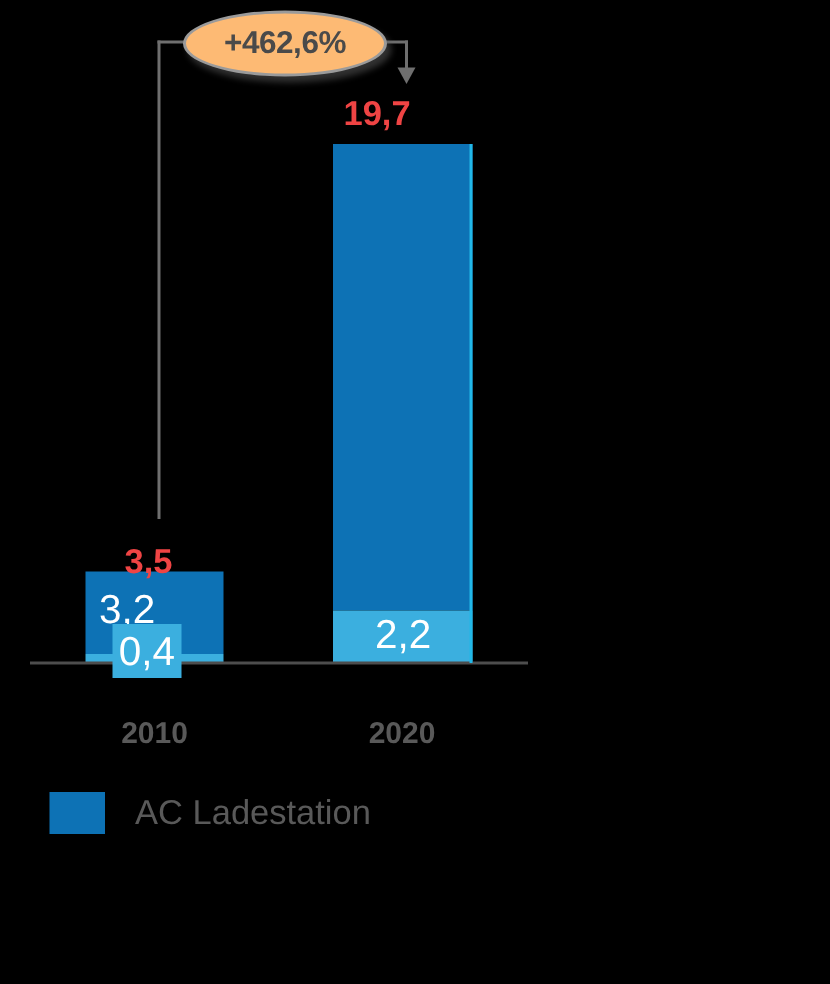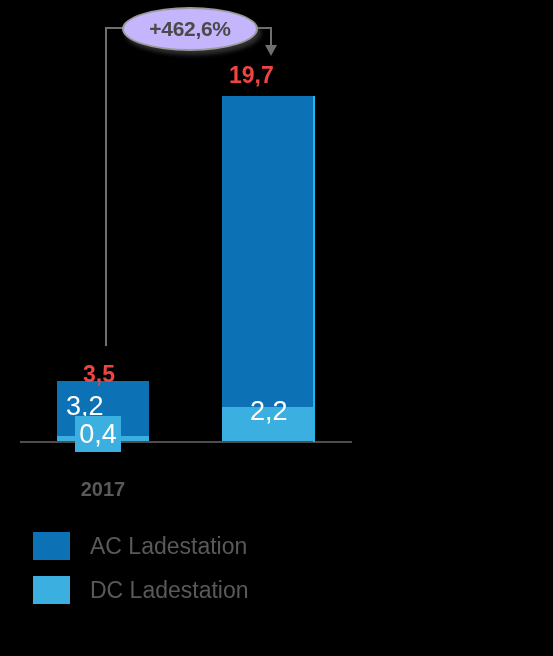--- a/index.html
+++ b/index.html
@@ -17,21 +17,21 @@
   }
 
   
   .callout-ellipse {
     position: absolute;
     left: 122px;
     top: 7px;
     width: 136px;
     height: 44px;
     border-radius: 50%;
-    background: #c4b5fd;
+    background: #fdba74;
     border: 2px solid #9a9a9a;
     box-shadow: 3px 4px 4px rgba(90,90,90,0.55);
     display: flex;
     align-items: center;
     justify-content: center;
     box-sizing: border-box;
     z-index: 6;
     text-align: center;
   }
   .callout-text {
@@ -138,21 +138,21 @@
 
   .value-label {
     position: absolute;
     font-size: 27px;
     color: #ffffff;
     white-space: nowrap;
     z-index: 5;
   }
   #value-2017-ac { left: 66px;  top: 391px; }
   #value-2020-ac { left: 239px; top: 236px; }
-  #value-2020-dc { left: 250px; top: 396px; }
+  #value-2020-dc { left: 250px; top: 408px; }
 
   
   .value-label-boxed {
     position: absolute;
     background: #3bafdf;
     color: #ffffff;
     font-size: 27px;
     line-height: 36px;
     text-align: center;
     z-index: 5;
@@ -173,21 +173,21 @@
 
   
   .legend {
     position: absolute;
     left: 33px;
     top: 528px;
     z-index: 5;
   }
   .legend-row {
     display: flex;
-    align-items: center;
+    align-items: flex-start;
     height: 36px;
     margin-bottom: 8px;
   }
   .legend-swatch {
     width: 37px;
     height: 28px;
     margin-right: 20px;
     flex: 0 0 auto;
   }
   .legend-label {
@@ -221,26 +221,23 @@
   <div id="bar-2020-dc" class="seg-dc bar-group" style="background: rgb(59, 175, 223);"></div>
   <div id="bar-2020-edge" class="bar-edge-highlight"></div>
 
   <div id="total-2017" class="total-label">3,5</div>
   <div id="total-2020" class="total-label">19,7</div>
 
   <div id="value-2017-ac" class="value-label">3,2</div>
   <div id="value-2017-dc" class="value-label-boxed" style="background: rgb(59, 175, 223);">0,4</div>
   <div id="value-2020-dc" class="value-label">2,2</div>
 
-  <div id="year-2017" class="year-label">2017</div>
+  <div id="year-2017" class="year-label">2010</div>
+  <div id="year-2020" class="year-label">2020</div>
 
   <div class="legend">
     <div class="legend-row">
       <div class="legend-swatch" id="swatch-ac" style="background: rgb(13, 114, 181);"></div>
       <span class="legend-label">AC Ladestation</span>
     </div>
-    <div class="legend-row">
-      <div class="legend-swatch" id="swatch-dc" style="background: rgb(59, 175, 223);"></div>
-      <span class="legend-label">DC Ladestation</span>
-    </div>
   </div>
 
 </div>
 
 </body></html>

